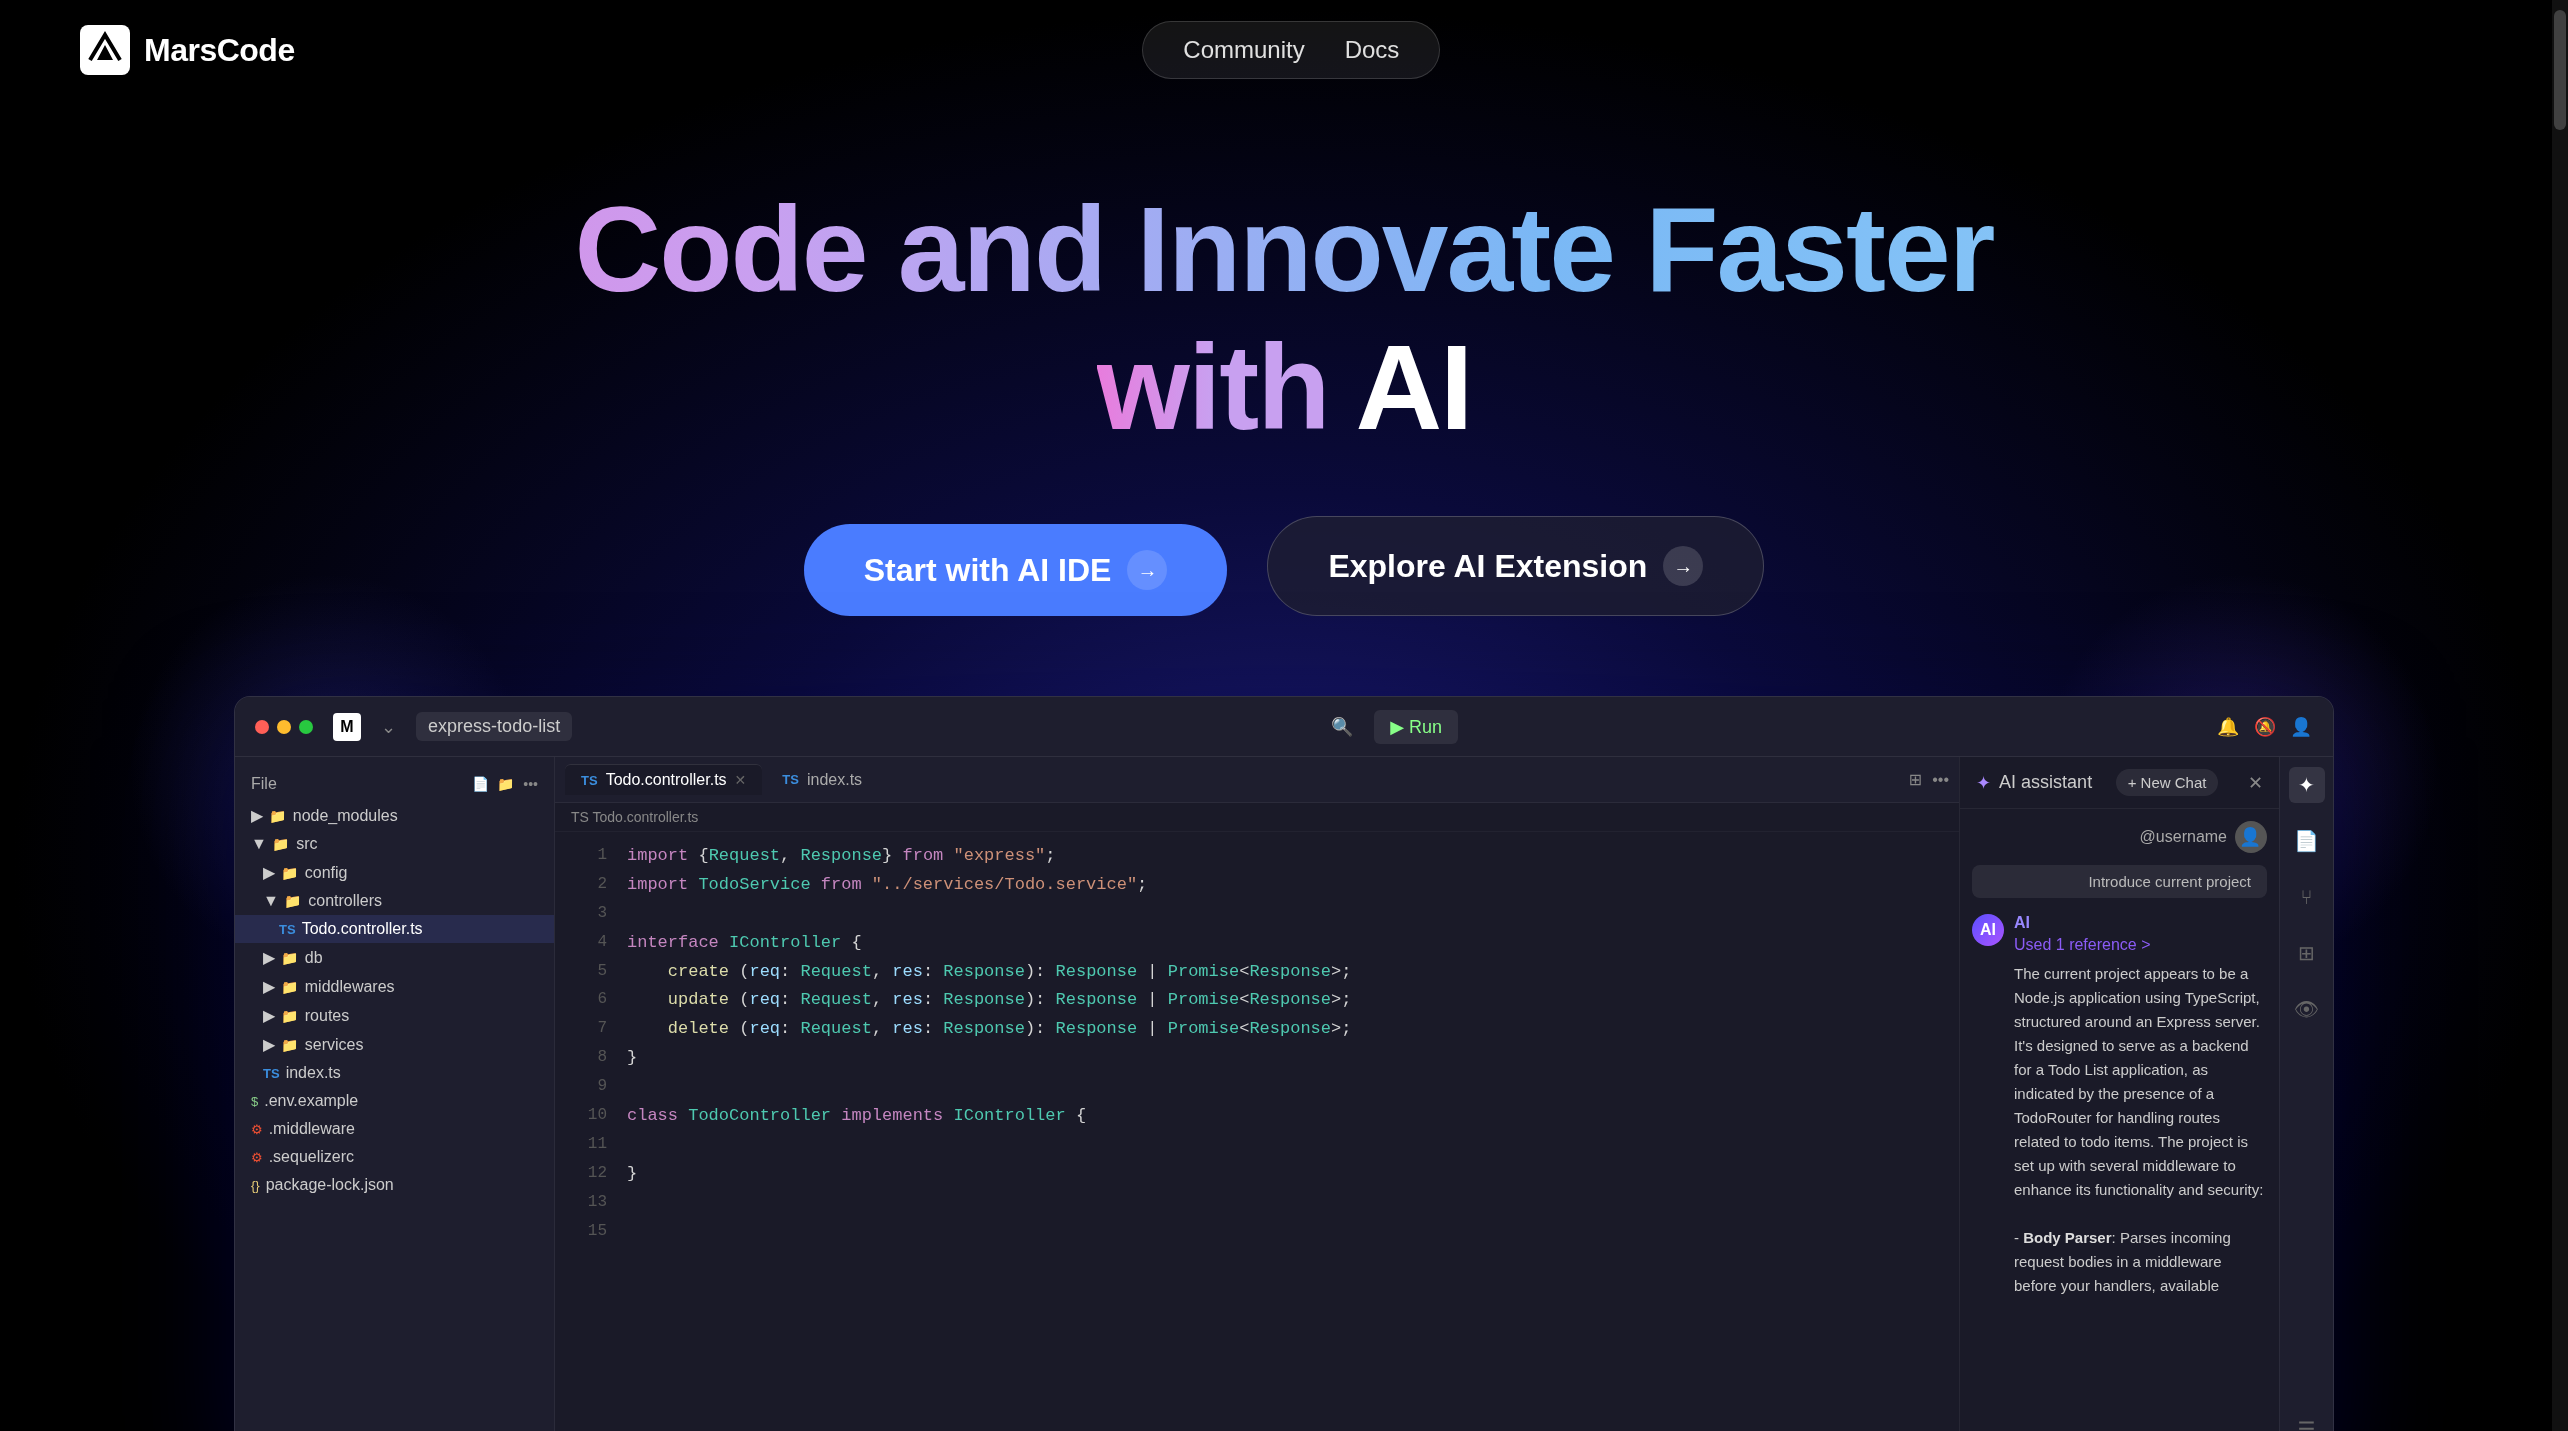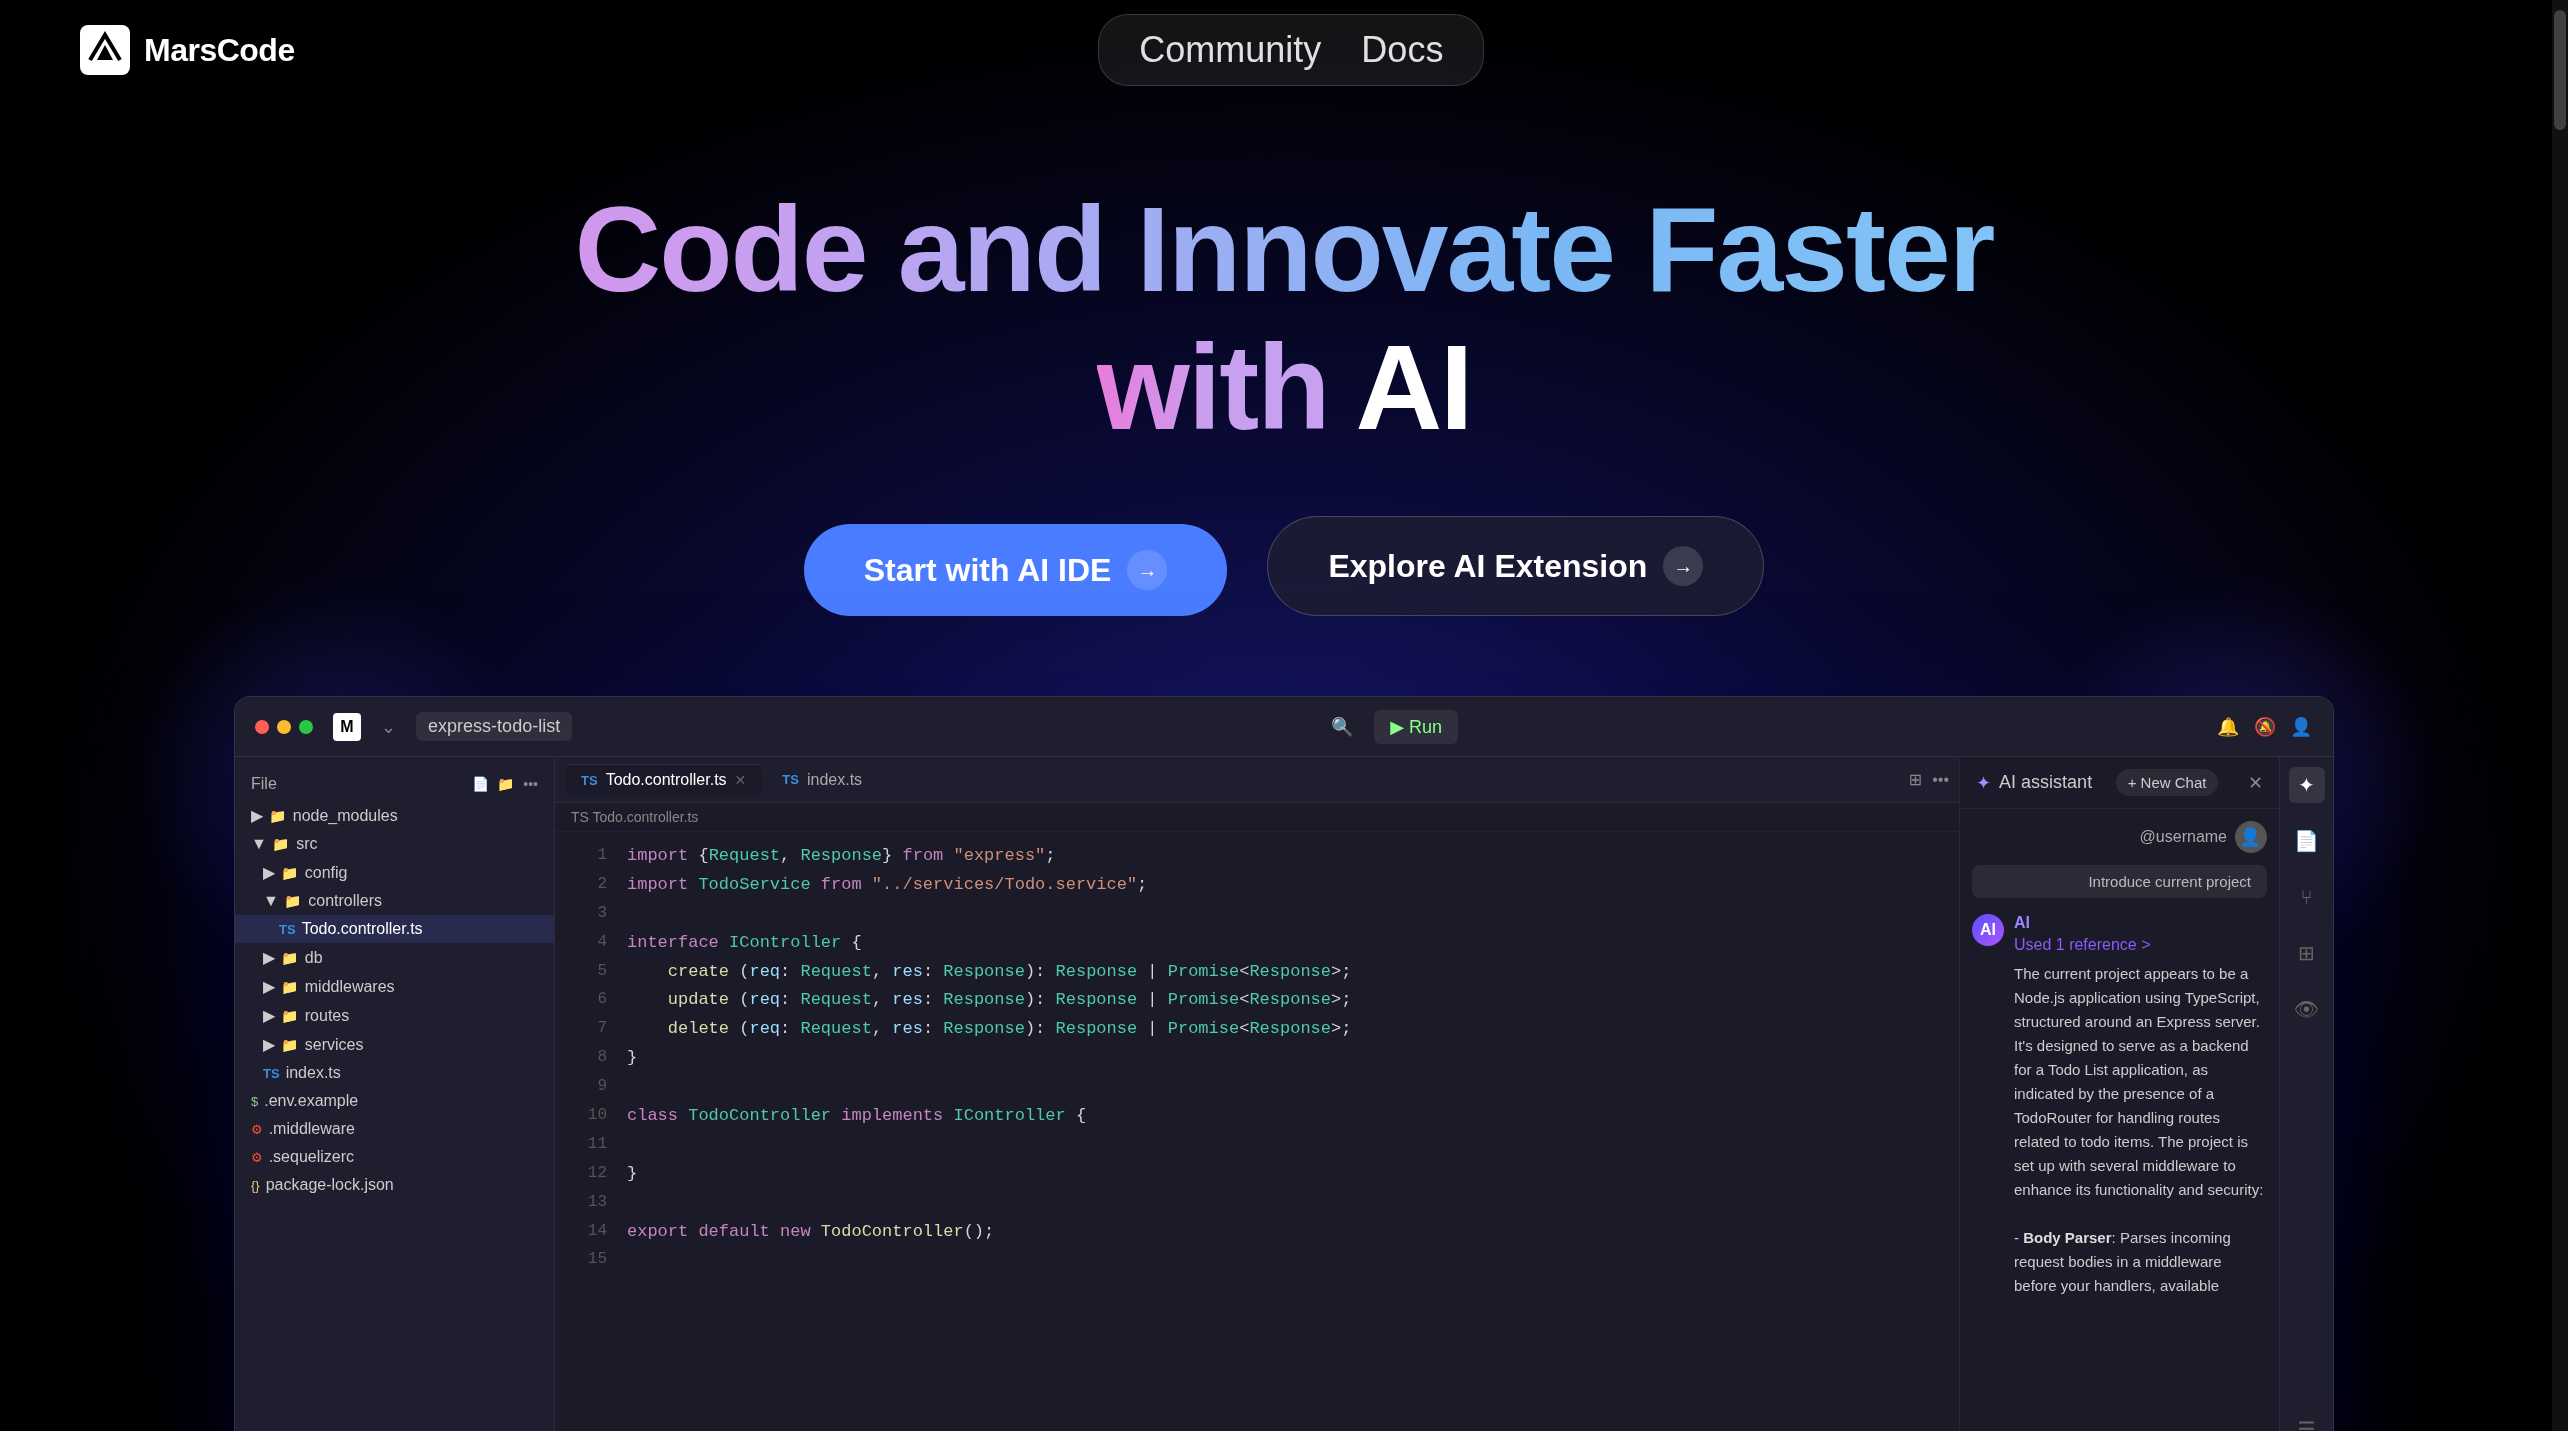--- a/index.html
+++ b/index.html
@@ -75,21 +75,21 @@
       align-items: center;
       gap: 8px;
       background: rgba(255,255,255,0.08);
       border: 1px solid rgba(255,255,255,0.15);
       border-radius: 30px;
       padding: 10px 24px;
     }
 
     .nav-link {
       color: #e0e0e0;
-      font-size: 36px;
+      font-size: 24px;
       cursor: pointer;
       padding: 4px 16px;
       border-radius: 20px;
     }
 
     
     .hero {
       position: relative;
       z-index: 5;
       text-align: center;
@@ -792,24 +792,20 @@
         </div>
         <div class="code-line">
           <span class="line-num">12</span>
           <span class="code-text"><span class="punc">}</span></span>
         </div>
         <div class="code-line">
           <span class="line-num">13</span>
           <span class="code-text"> </span>
         </div>
         <div class="code-line">
-          <span class="line-num">14</span>
-          <span class="code-text"><span class="kw">export default new</span> <span class="fn">TodoController</span><span class="punc">();</span></span>
-        </div>
-        <div class="code-line">
           <span class="line-num">15</span>
           <span class="code-text"> </span>
         </div>
       </div>
     </div>
 
     <div class="ai-panel">
       <div class="ai-panel-header">
         <div class="ai-panel-title">
           <span class="ai-sparkle">✦</span>

